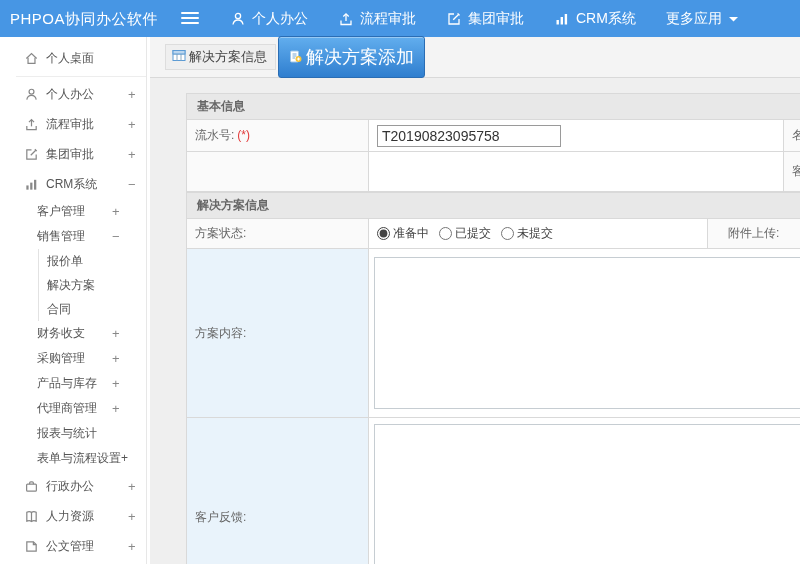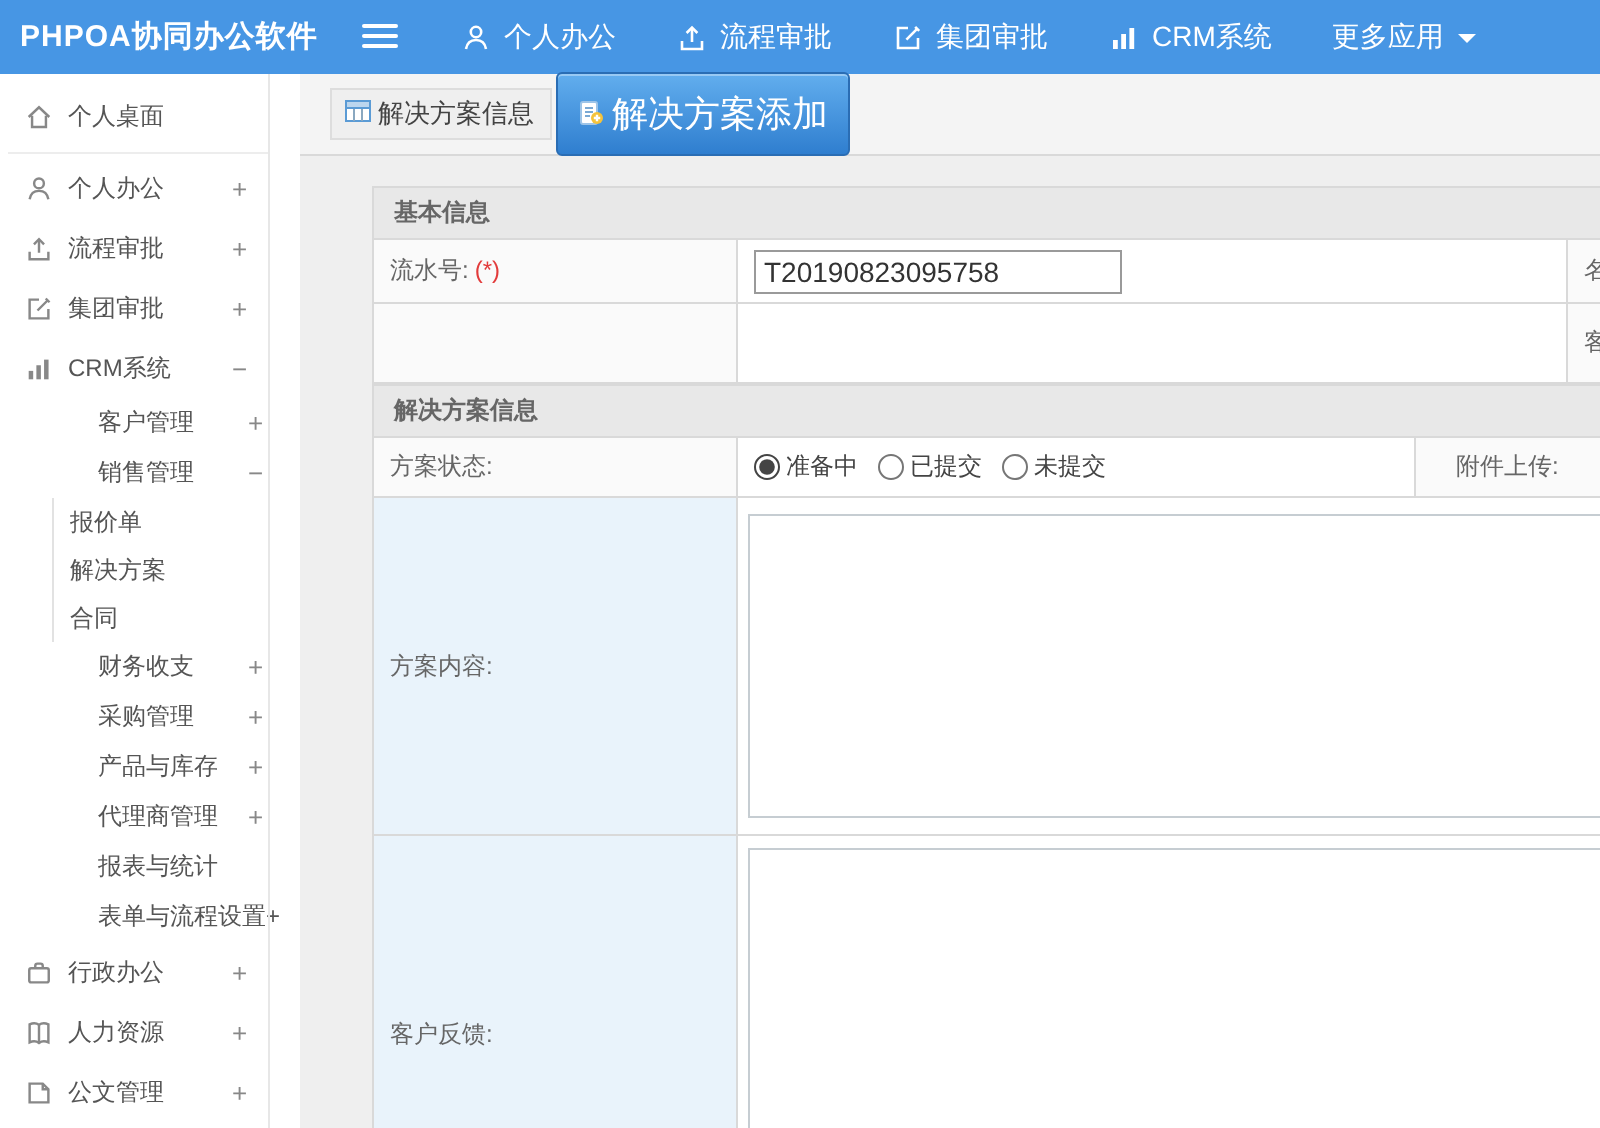--- a/index.html
+++ b/index.html
@@ -2,34 +2,34 @@
 <html><head>
 <meta charset="utf-8">
 <style>
   * { margin:0; padding:0; box-sizing:border-box; }
   html,body { width:800px; height:564px; }
   body { font-family:"Liberation Sans","DejaVu Sans",sans-serif; background:#fff; }
   .window { position:relative; width:800px; height:564px; overflow:hidden; background:#fff; }
 
   
   .navbar { position:absolute; left:0; top:0; width:800px; height:37px; background:#4796e4; color:#fff; display:flex; align-items:center; }
-  .logo { position:absolute; left:10px; top:0; line-height:37px; font-size:15px; font-weight:700; letter-spacing:.5px; }
+  .logo { position:absolute; left:10px; top:0; line-height:37px; font-size:15px; font-weight:400; letter-spacing:.5px; }
   .hamburger { position:absolute; left:181px; top:10px; width:18px; height:16px; display:flex; flex-direction:column; justify-content:space-between; padding:2px 0; cursor:pointer; }
   .hamburger span { display:block; height:2px; background:#fff; border-radius:1px; }
   .nav-menu { position:absolute; left:215px; top:0; height:37px; display:flex; align-items:center; }
   .nav-item { display:flex; align-items:center; gap:6px; padding:0 15px; height:37px; font-size:14px; cursor:pointer; white-space:nowrap; }
   .nav-item svg { display:block; }
 
   
-  .sidebar { position:absolute; left:4px; top:37px; width:150px; bottom:0; background:#fff; padding-top:6px; overflow:hidden; }
+  .sidebar { position:absolute; left:16px; top:37px; width:150px; bottom:0; background:#fff; padding-top:6px; overflow:hidden; }
   .sidebar::after { content:""; position:absolute; top:0; bottom:0; left:130px; width:1px; background:#e7e7e7; }
   .side-item { position:relative; display:flex; align-items:center; font-size:12px; color:#555; cursor:pointer; }
   .side-item.lvl1 { height:30px; padding-left:8px; }
   .side-item.lvl1 .lbl { margin-left:7px; }
-  .side-item.lvl2 { height:25px; padding-left:21px;margin-left:24px; }
+  .side-item.lvl2 { height:25px; padding-left:21px; }
   .side-item.lvl3 { height:24px; padding-left:8px; }
   .lvl3-group { margin-left:22px; border-left:1px solid #e2e2e2; }
   .expand { position:absolute; font-size:13px; color:#888; }
   .lvl1 .expand { left:112px; }
   .lvl2 .expand { left:96px; }
   .side-divider { height:1px; background:#ededed; margin:3px 0 2px 0; width:130px; }
   .side-item svg { flex:0 0 auto; display:block; color:#888; }
 
   
   .tabbar { position:absolute; left:150px; top:37px; right:0; height:41px; background:#f4f4f4; border-bottom:1px solid #d9d9d9; display:flex; align-items:center; padding-left:15px; }

